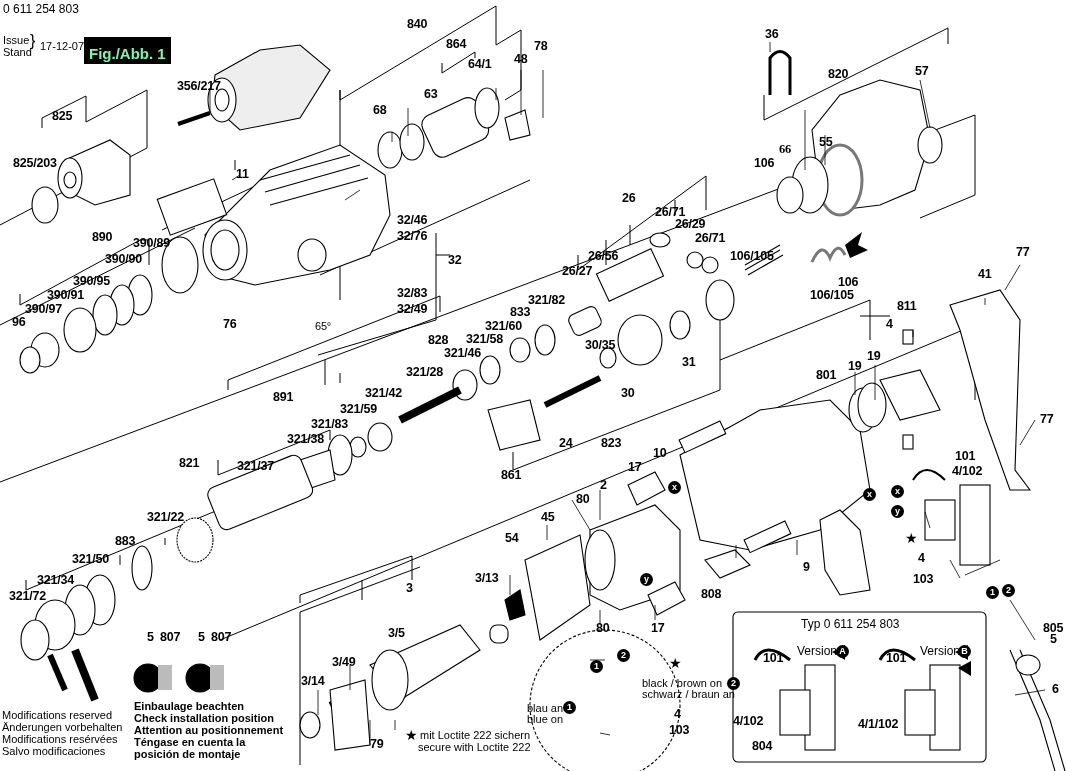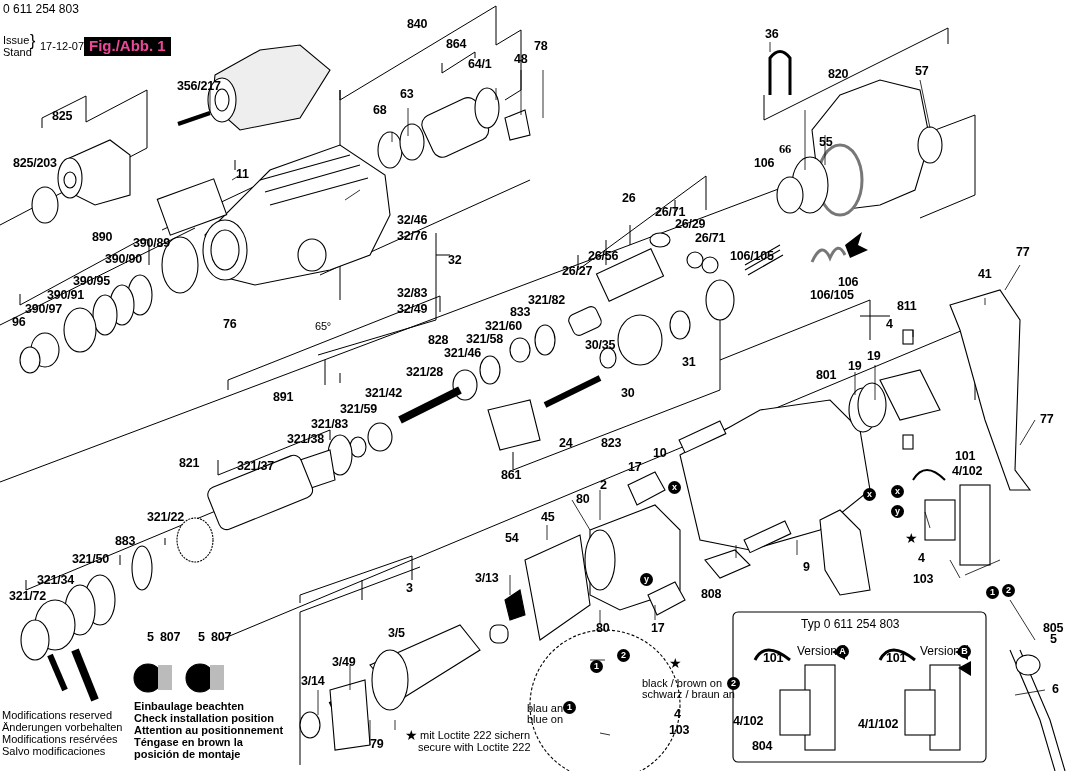--- a/index.html
+++ b/index.html
@@ -2,22 +2,22 @@
 <html><head>
 <meta charset="utf-8">
 <style>
   html, body { margin: 0; padding: 0; background: #ffffff; }
   body { width: 1066px; height: 771px; position: relative; overflow: hidden;
          font-family: "Liberation Sans", sans-serif; color: #000; }
   #art { position: absolute; left: 0; top: 0; width: 1066px; height: 771px; }
   .lbl { position: absolute; font-family: "Liberation Sans", sans-serif; font-weight: bold;
          font-size: 12.5px; line-height: 13px; white-space: nowrap; letter-spacing: -0.2px; }
   .hdr { position: absolute; font-size: 11px; line-height: 12px; white-space: nowrap; }
-  .fig { position: absolute; left: 84px; top: 37px; background: #000; color: #ec4899;
-         font-weight: bold; font-size: 15px; padding: 1px 5px 2px 5px; line-height: 16px; }
+  .fig { position: absolute; left: 84px; top: 37px; background: #000; color: #86efac;
+         font-weight: bold; font-size: 15px; padding: 9px 5px 2px 5px; line-height: 16px; }
   .notes { position: absolute; font-size: 11px; line-height: 12px; }
   .notes.bold { font-weight: bold; }
   .badge { position: absolute; width: 13px; height: 13px; border-radius: 50%; background: #000;
            color: #fff; font-weight: bold; font-size: 9px; line-height: 13px; text-align: center; }
   .star { position: absolute; font-size: 14px; line-height: 14px; }
   .plain { font-weight: normal; }
   .typ { position: absolute; font-size: 12px; line-height: 13px; }
 </style>
 </head>
 <body>
@@ -255,21 +255,21 @@
 <div>
   <span class="lbl" style="left:177px;top:80px;">356/217</span>
   <span class="lbl" style="left:52px;top:110px;">825</span>
   <span class="lbl" style="left:13px;top:157px;">825/203</span>
   <span class="lbl" style="left:407px;top:18px;">840</span>
   <span class="lbl" style="left:446px;top:38px;">864</span>
   <span class="lbl" style="left:468px;top:58px;">64/1</span>
   <span class="lbl" style="left:514px;top:53px;">48</span>
   <span class="lbl" style="left:534px;top:40px;">78</span>
   <span class="lbl" style="left:373px;top:104px;">68</span>
-  <span class="lbl" style="left:400px;top:88px;text-align:center;">63</span>
+  <span class="lbl" style="left:424px;top:88px;text-align:center;">63</span>
   <span class="lbl" style="left:236px;top:168px;">11</span>
   <span class="lbl" style="left:765px;top:28px;">36</span>
   <span class="lbl" style="left:828px;top:68px;">820</span>
   <span class="lbl" style="left:915px;top:65px;">57</span>
   <span class="lbl" style="left:819px;top:136px;">55</span>
   <span class="lbl" style="left:779px;top:143px;font-family:Liberation Serif, serif;">66</span>
   <span class="lbl" style="left:754px;top:157px;">106</span>
 
   <span class="lbl" style="left:92px;top:231px;">890</span>
   <span class="lbl" style="left:133px;top:237px;">390/89</span>
@@ -403,15 +403,15 @@
 <div class="notes" style="left:2px;top:709px;">
   <div>Modifications reserved</div>
   <div>Änderungen vorbehalten</div>
   <div>Modifications resérvées</div>
   <div>Salvo modificaciones</div>
 </div>
 <div class="notes bold" style="left:134px;top:700px;">
   <div>Einbaulage beachten</div>
   <div>Check installation position</div>
   <div>Attention au positionnement</div>
-  <div>Téngase en brown la</div>
+  <div>Téngase en cuenta la</div>
   <div>posición de montaje</div>
 </div>
 
 </body></html>

